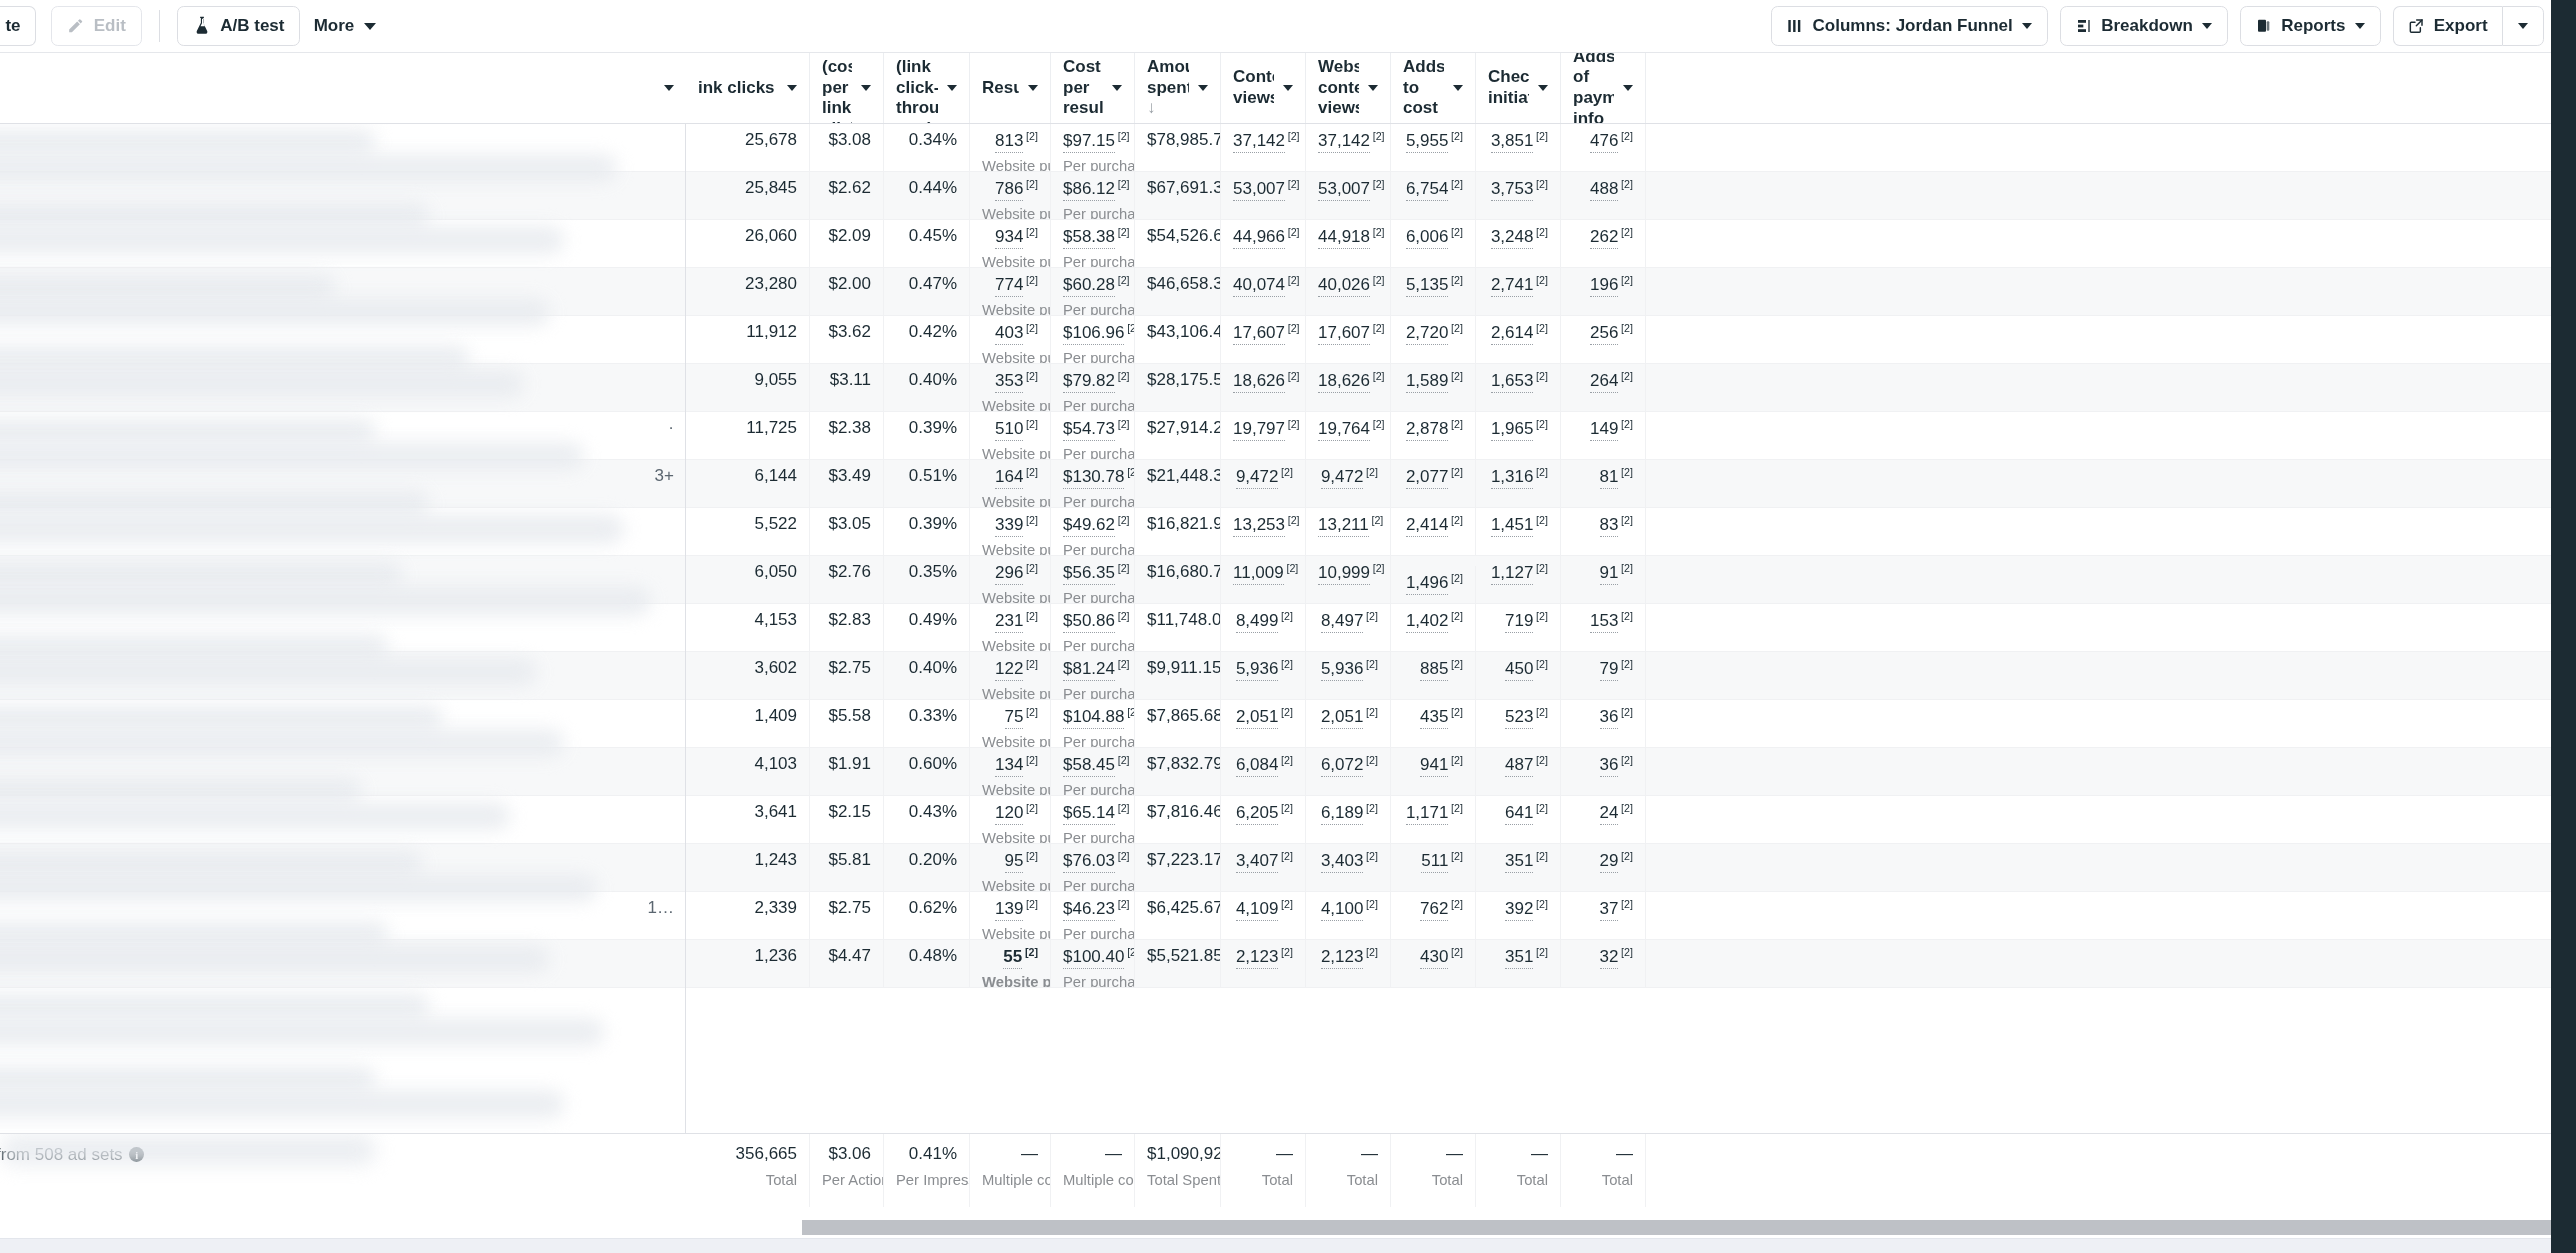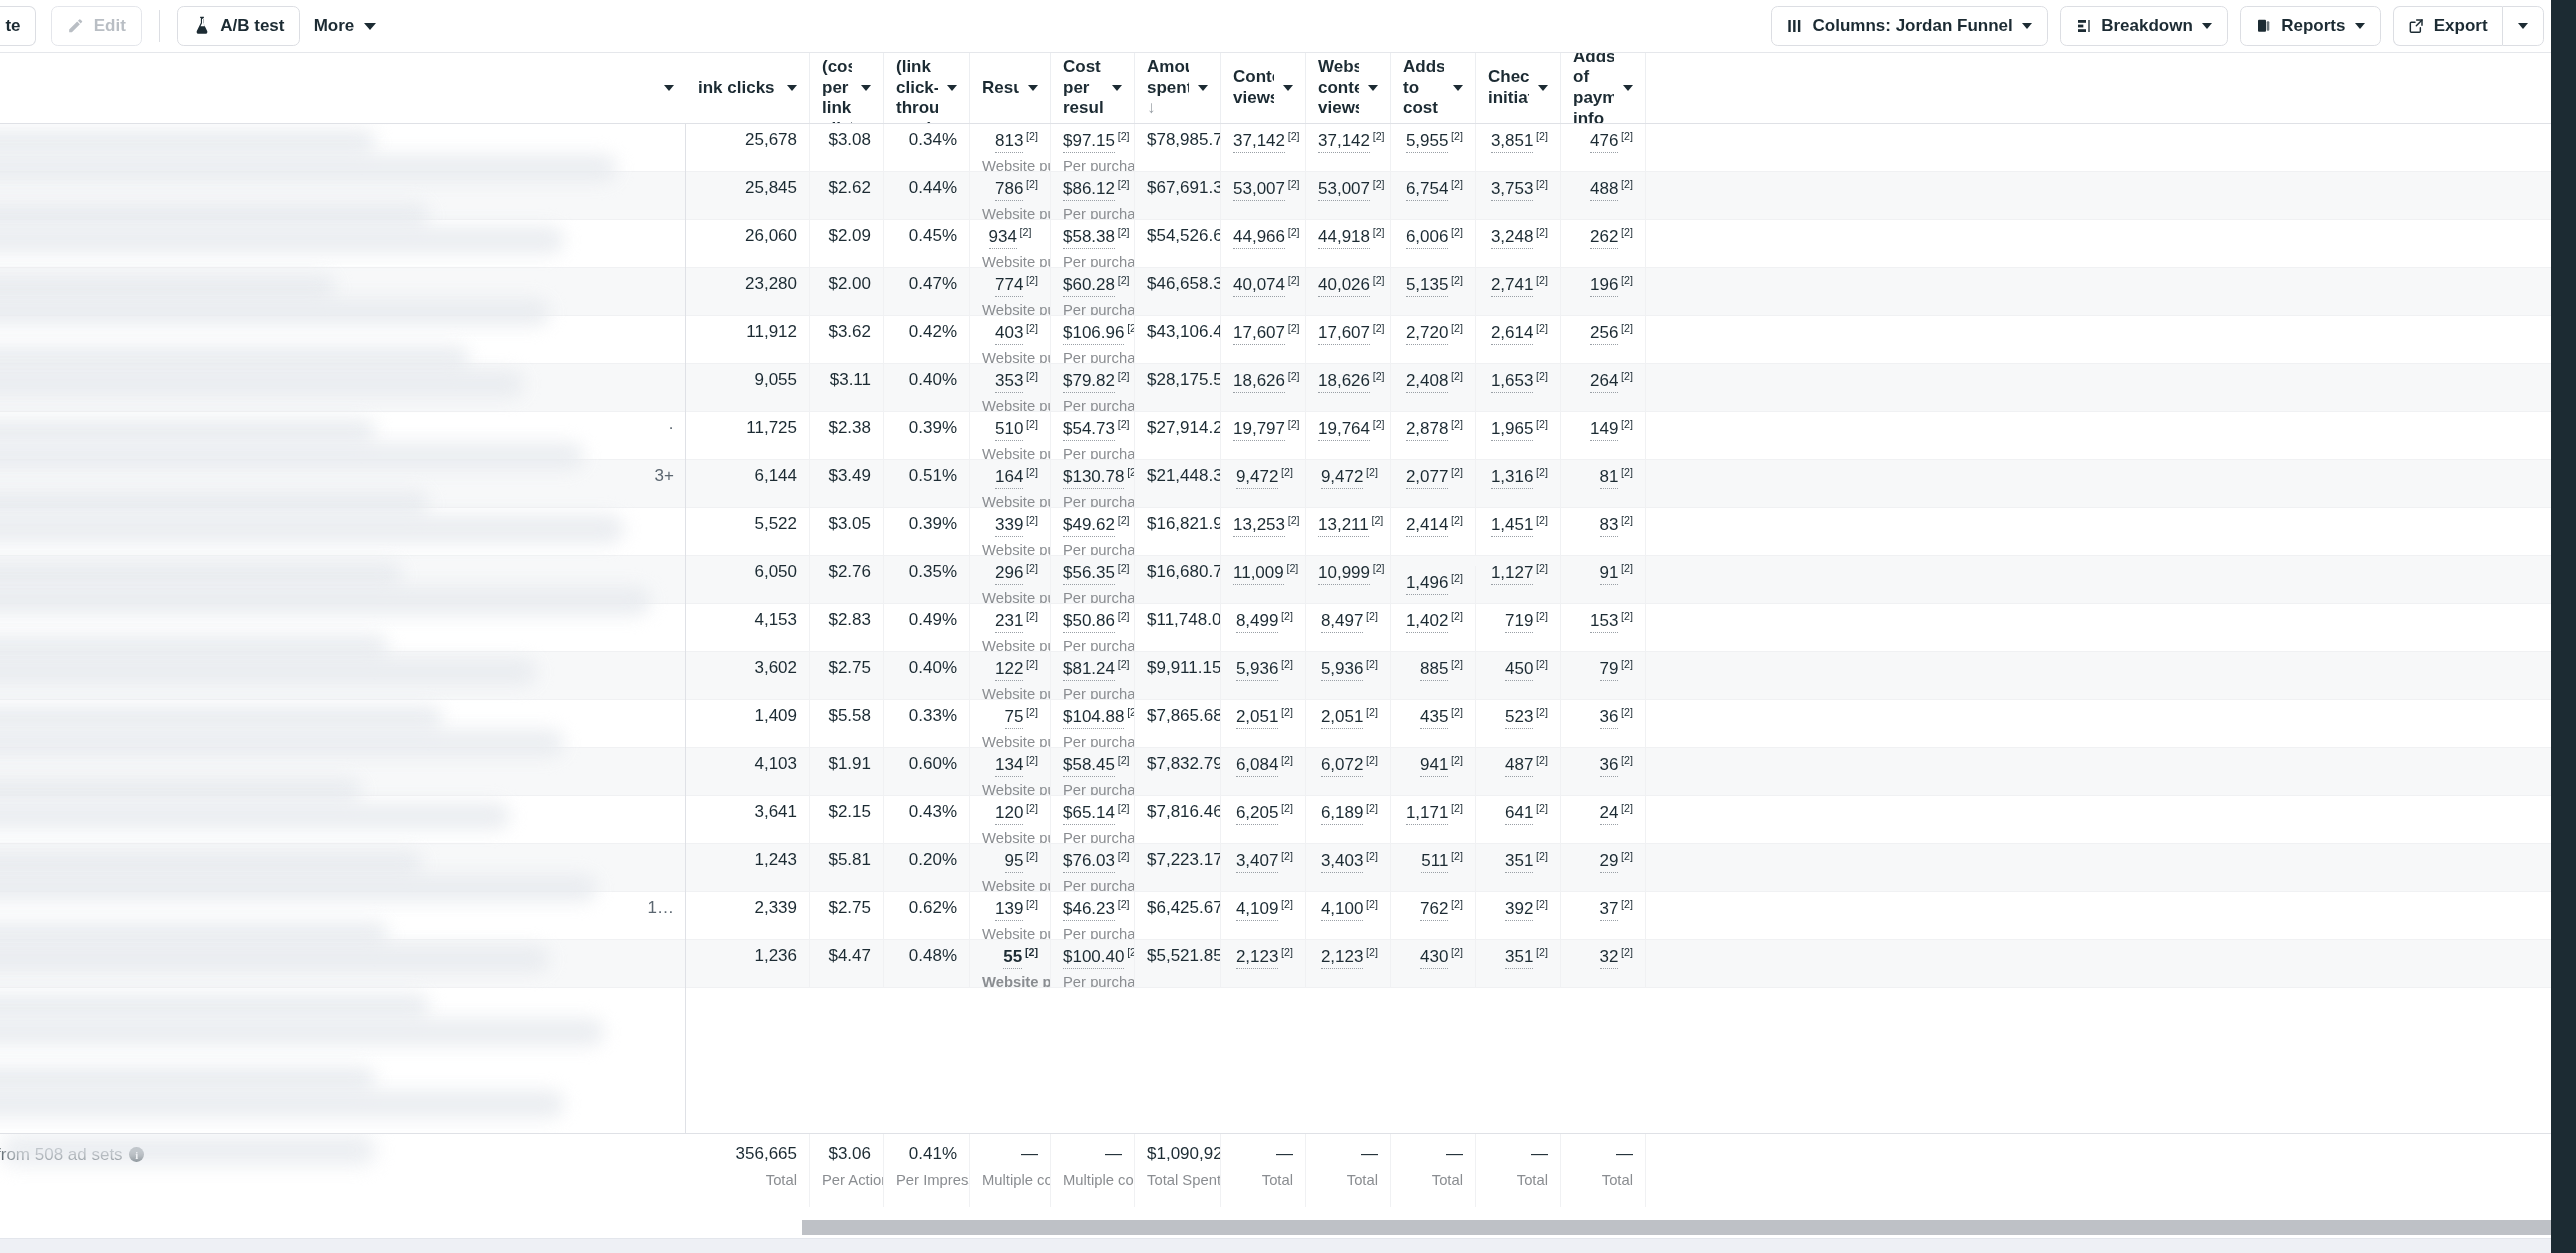--- a/index.html
+++ b/index.html
@@ -436,21 +436,21 @@
           <div class="dcell" style="width: 686px; flex: 0 0 686px; border-right: none;"></div>
           <div class="dcell" style="width: 124px; flex: 0 0 124px;">
             <div class="dval">26,060</div>
           </div>
           <div class="dcell" style="width: 74px; flex: 0 0 74px;">
             <div class="dval">$2.09</div>
           </div>
           <div class="dcell" style="width: 86px; flex: 0 0 86px;">
             <div class="dval">0.45%</div>
           </div>
-          <div class="dcell" style="width: 81px; flex: 0 0 81px; text-align: center;">
+          <div class="dcell" style="width: 81px; flex: 0 0 81px;">
             <div class="dval"><span class="u">934</span><span class="sup">[2]</span></div>
             <div class="dsub">Website purchas…</div>
           </div>
           <div class="dcell" style="width: 84px; flex: 0 0 84px;">
             <div class="dval"><span class="u">$58.38</span><span class="sup">[2]</span></div>
             <div class="dsub">Per purchase</div>
           </div>
           <div class="dcell" style="width: 86px; flex: 0 0 86px;">
             <div class="dval">$54,526.62</div>
           </div>
@@ -568,21 +568,21 @@
           <div class="dcell" style="width: 86px; flex: 0 0 86px;">
             <div class="dval">$28,175.58</div>
           </div>
           <div class="dcell" style="width: 85px; flex: 0 0 85px;">
             <div class="dval"><span class="u">18,626</span><span class="sup">[2]</span></div>
           </div>
           <div class="dcell" style="width: 85px; flex: 0 0 85px;">
             <div class="dval"><span class="u">18,626</span><span class="sup">[2]</span></div>
           </div>
           <div class="dcell" style="width: 85px; flex: 0 0 85px;">
-            <div class="dval"><span class="u">2,408</span><span class="sup">[2]</span></div>
+            <div class="dval"><span class="u">1,589</span><span class="sup">[2]</span></div>
           </div>
           <div class="dcell" style="width: 85px; flex: 0 0 85px;">
             <div class="dval"><span class="u">1,653</span><span class="sup">[2]</span></div>
           </div>
           <div class="dcell" style="width: 85px; flex: 0 0 85px;">
             <div class="dval"><span class="u">264</span><span class="sup">[2]</span></div>
           </div>
         </div>
         <div class="drow">
           <div class="dcell" style="width: 686px; flex: 0 0 686px; border-right: none;">

